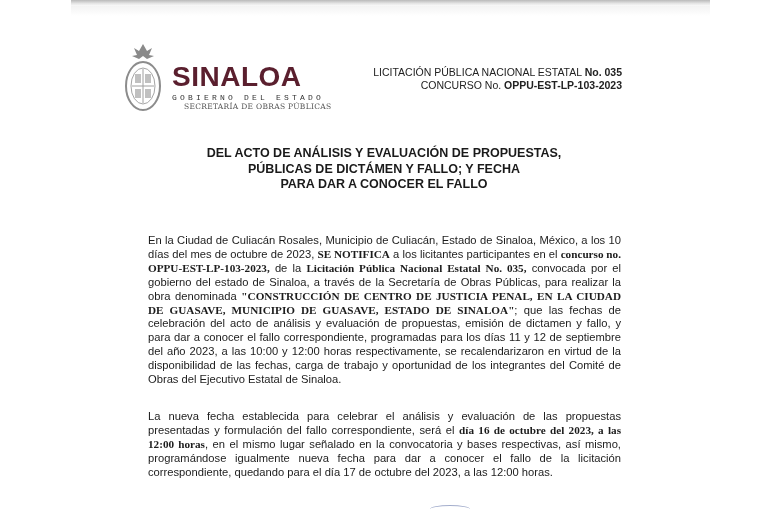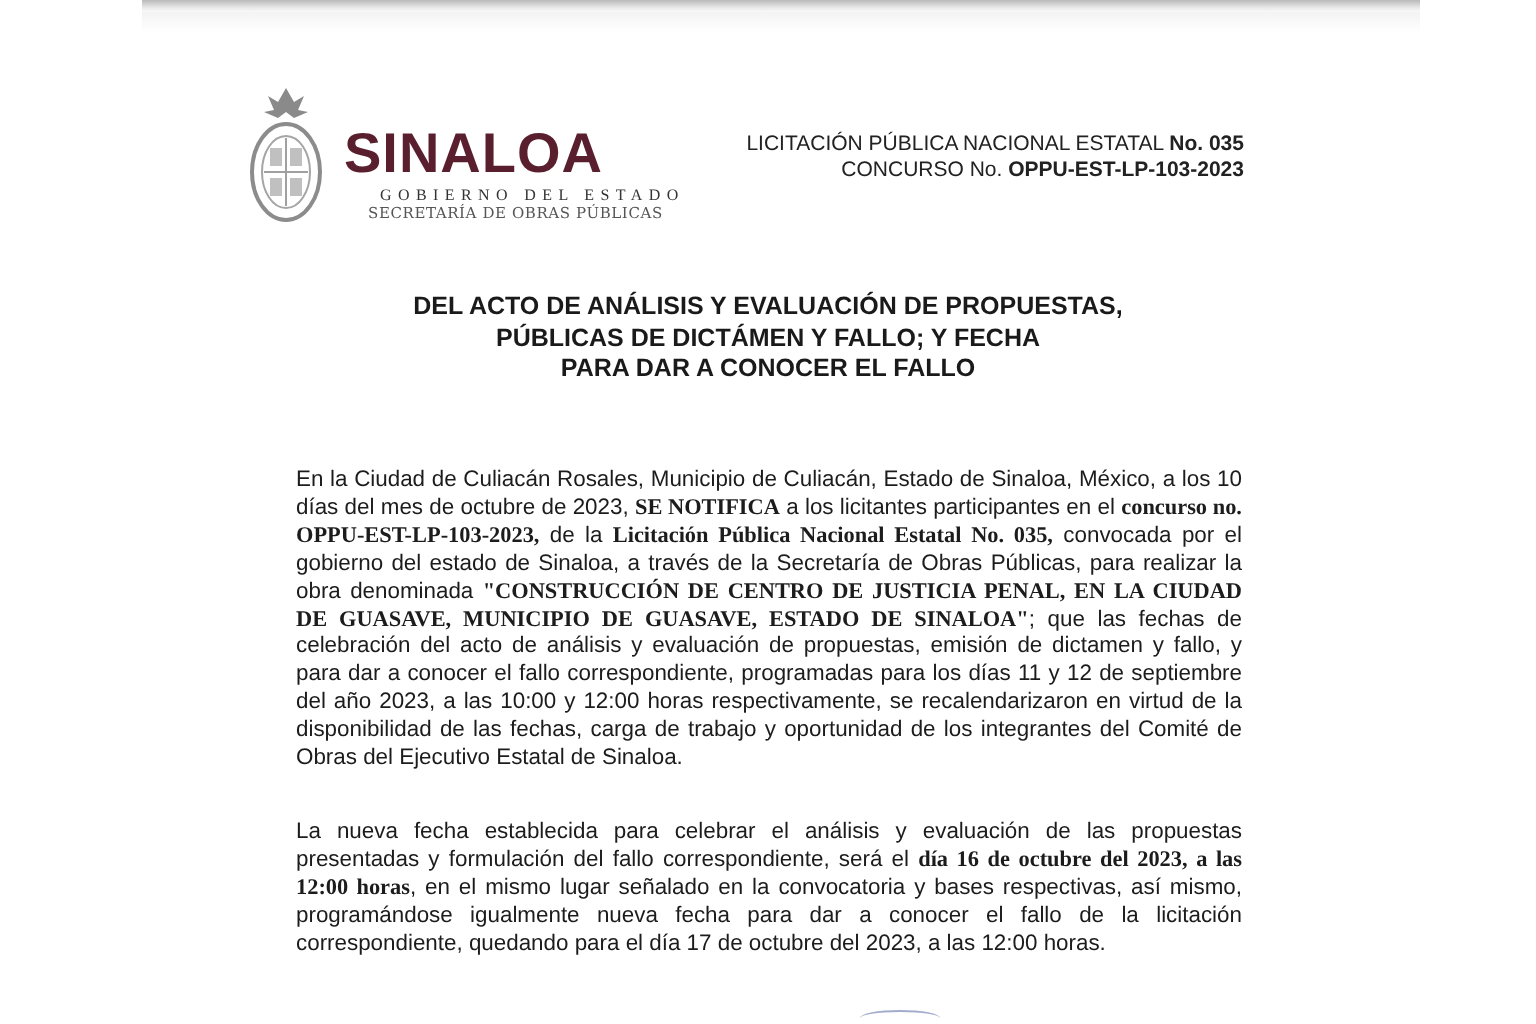--- a/index.html
+++ b/index.html
@@ -19,22 +19,22 @@
     background: linear-gradient(#f3f3f3, #ffffff);
   }
   .logo-block { position: absolute; left: 122px; top: 42px; }
   .seal { position: absolute; left: 0; top: 0; width: 42px; height: 72px; }
   .brand { position: absolute; left: 50px; top: 20px; white-space: nowrap; }
   .brand-name {
     font-family: Liberation Sans, sans-serif; font-weight: bold;
     font-size: 28px; color: #5a1f2e; letter-spacing: 0.5px; line-height: 30px;
   }
   .brand-sub1 {
-    font-family: Liberation Serif, serif; font-size: 8px; letter-spacing: 3.2px;
-    color: #333; margin-top: 1px; margin-left: 18px;
+    font-family: Liberation Mono, monospace; font-size: 8px; letter-spacing: 3.2px;
+    color: #333; margin-top: 1px;
   }
   .brand-sub2 {
     font-family: "DejaVu Serif", serif; font-size: 7.5px; color: #555; letter-spacing: 0.3px; padding-left: 12px;
   }
   .ref-block {
     position: absolute; right: 146px; top: 66px; text-align: right;
     font-size: 10.5px; line-height: 13px; color: #222;
   }
   .ref-block b { font-weight: bold; }
   .title {

